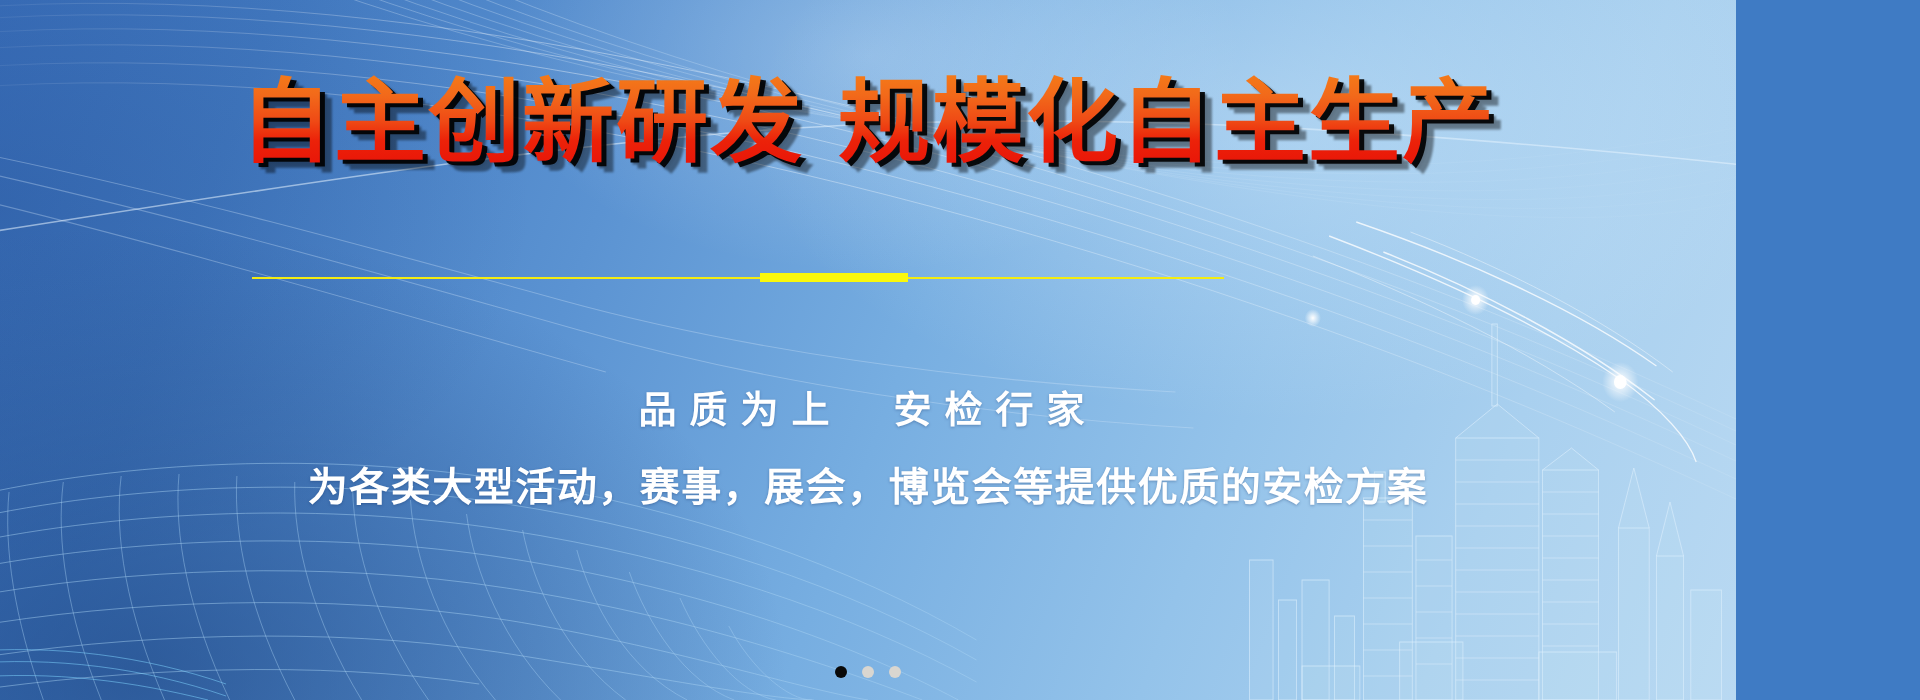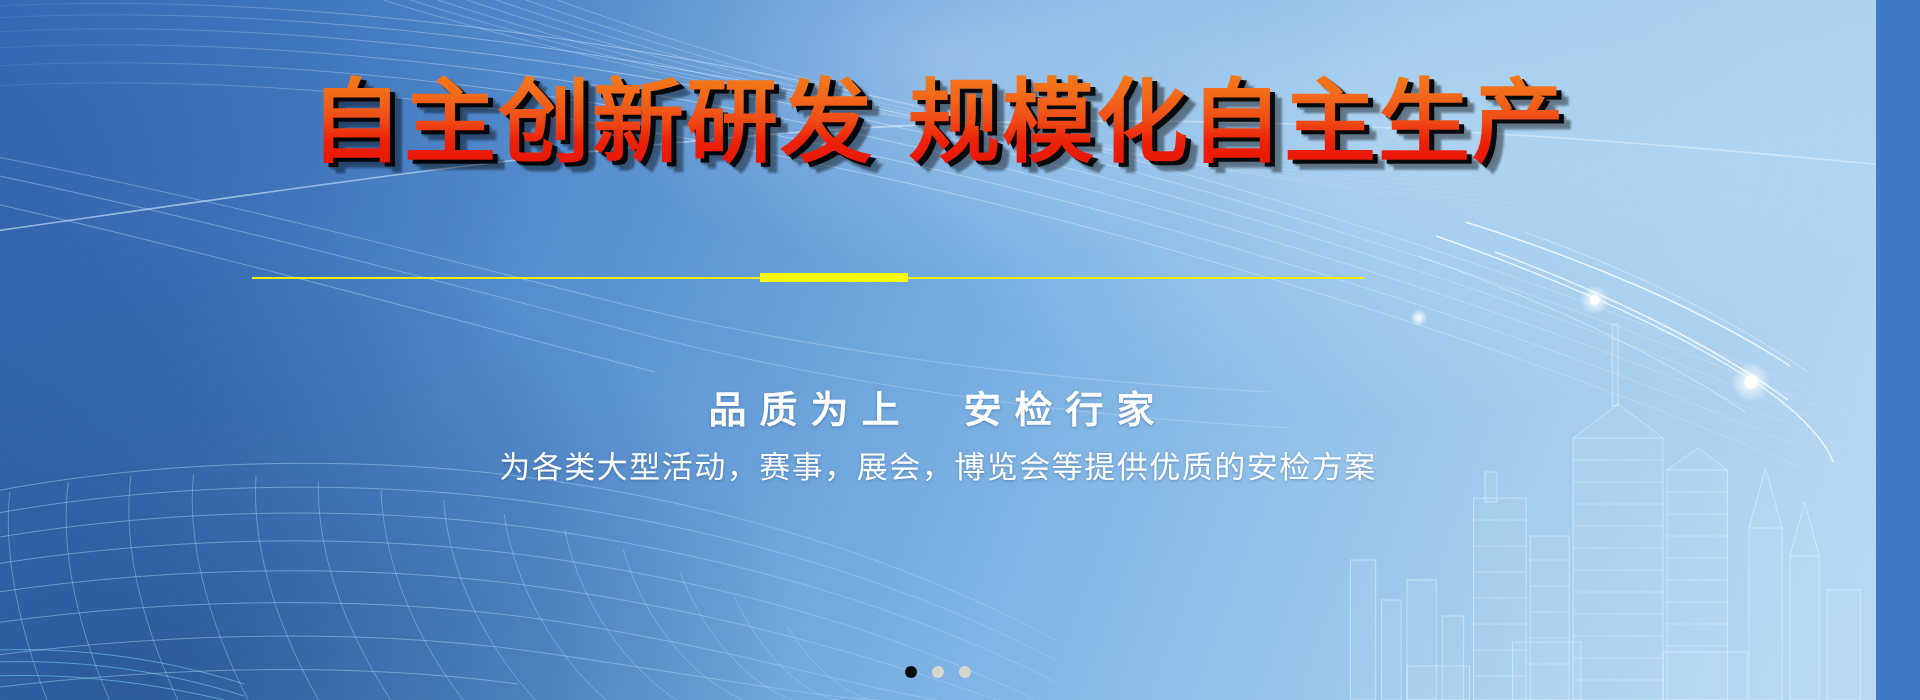--- a/index.html
+++ b/index.html
@@ -7,21 +7,21 @@
     margin: 0;
     padding: 0;
     background: #3f7bc4;
   }
   body {
     font-family: "Liberation Sans", "DejaVu Sans", sans-serif;
   }
 
   #banner {
     position: relative;
-    width: 1876px;
+    width: 1736px;
     height: 700px;
     overflow: hidden;
     background: linear-gradient(110deg,
         #3a6fba 0%,
         #4279c0 14%,
         #5b93d2 34%,
         #77aee1 52%,
         #94c3ea 70%,
         #a9d0ef 84%,
         #b9d9f2 100%);
@@ -119,23 +119,23 @@
   }
   #slogan-main {
     font-size: 38px;
     font-weight: 700;
     color: #ffffff;
     letter-spacing: 13px;
     line-height: 1.5;
     text-shadow: 0 1px 3px rgba(20,50,100,0.35);
   }
   #slogan-sub {
-    margin-top: 6px;
-    font-size: 31px;
-    font-weight: 400;
+    margin-top: 18px;
+    font-size: 40px;
+    font-weight: 700;
     color: #ffffff;
     letter-spacing: 1.5px;
     line-height: 1.5;
     text-shadow: 0 1px 3px rgba(20,50,100,0.35);
   }
 
   
   #dots {
     position: absolute;
     left: 0;

